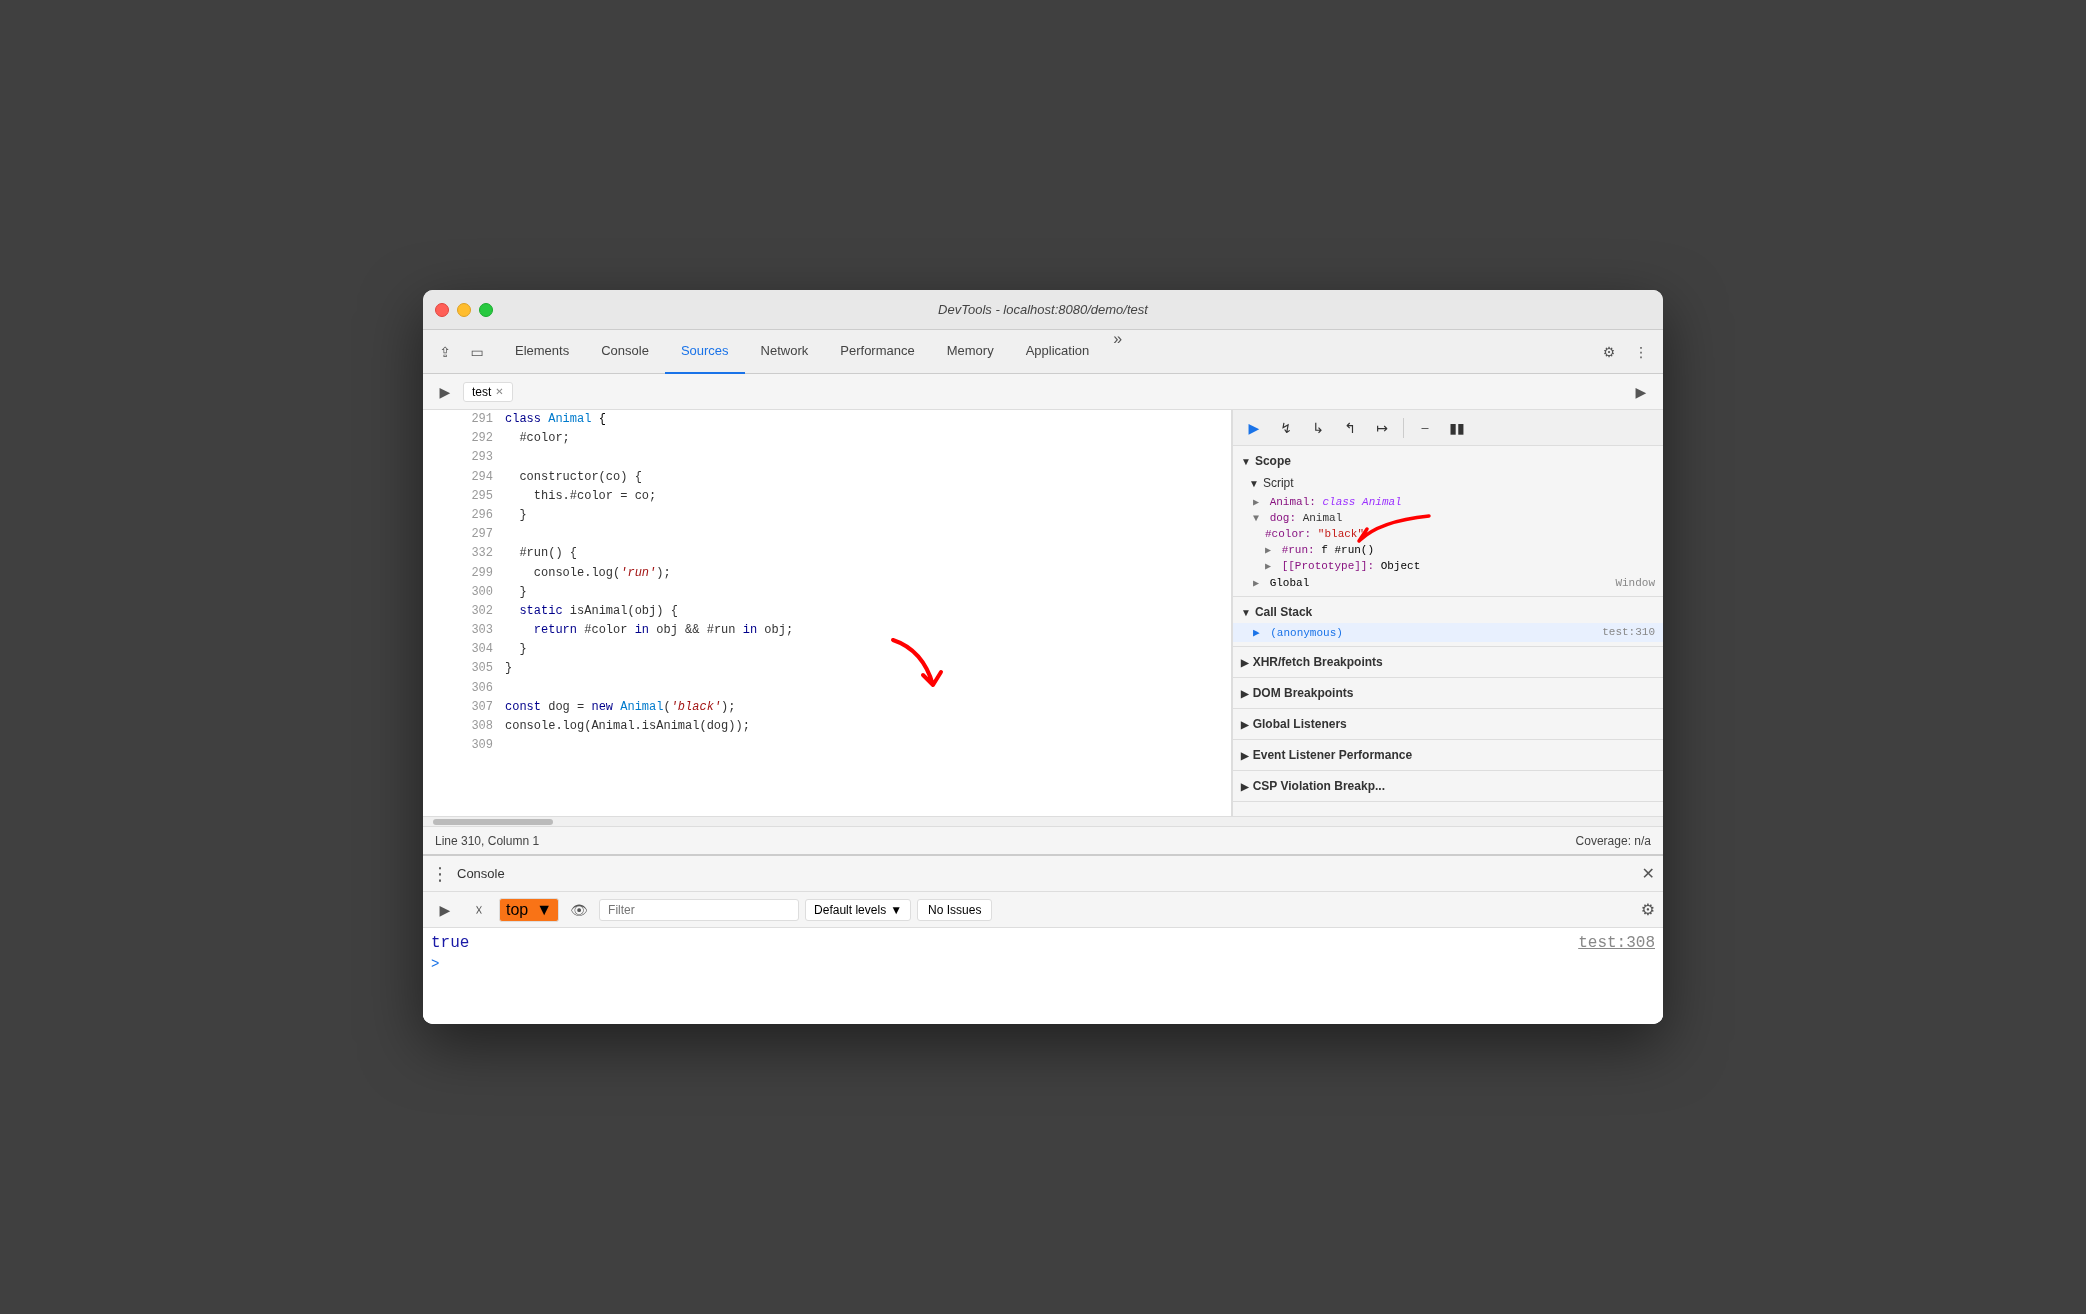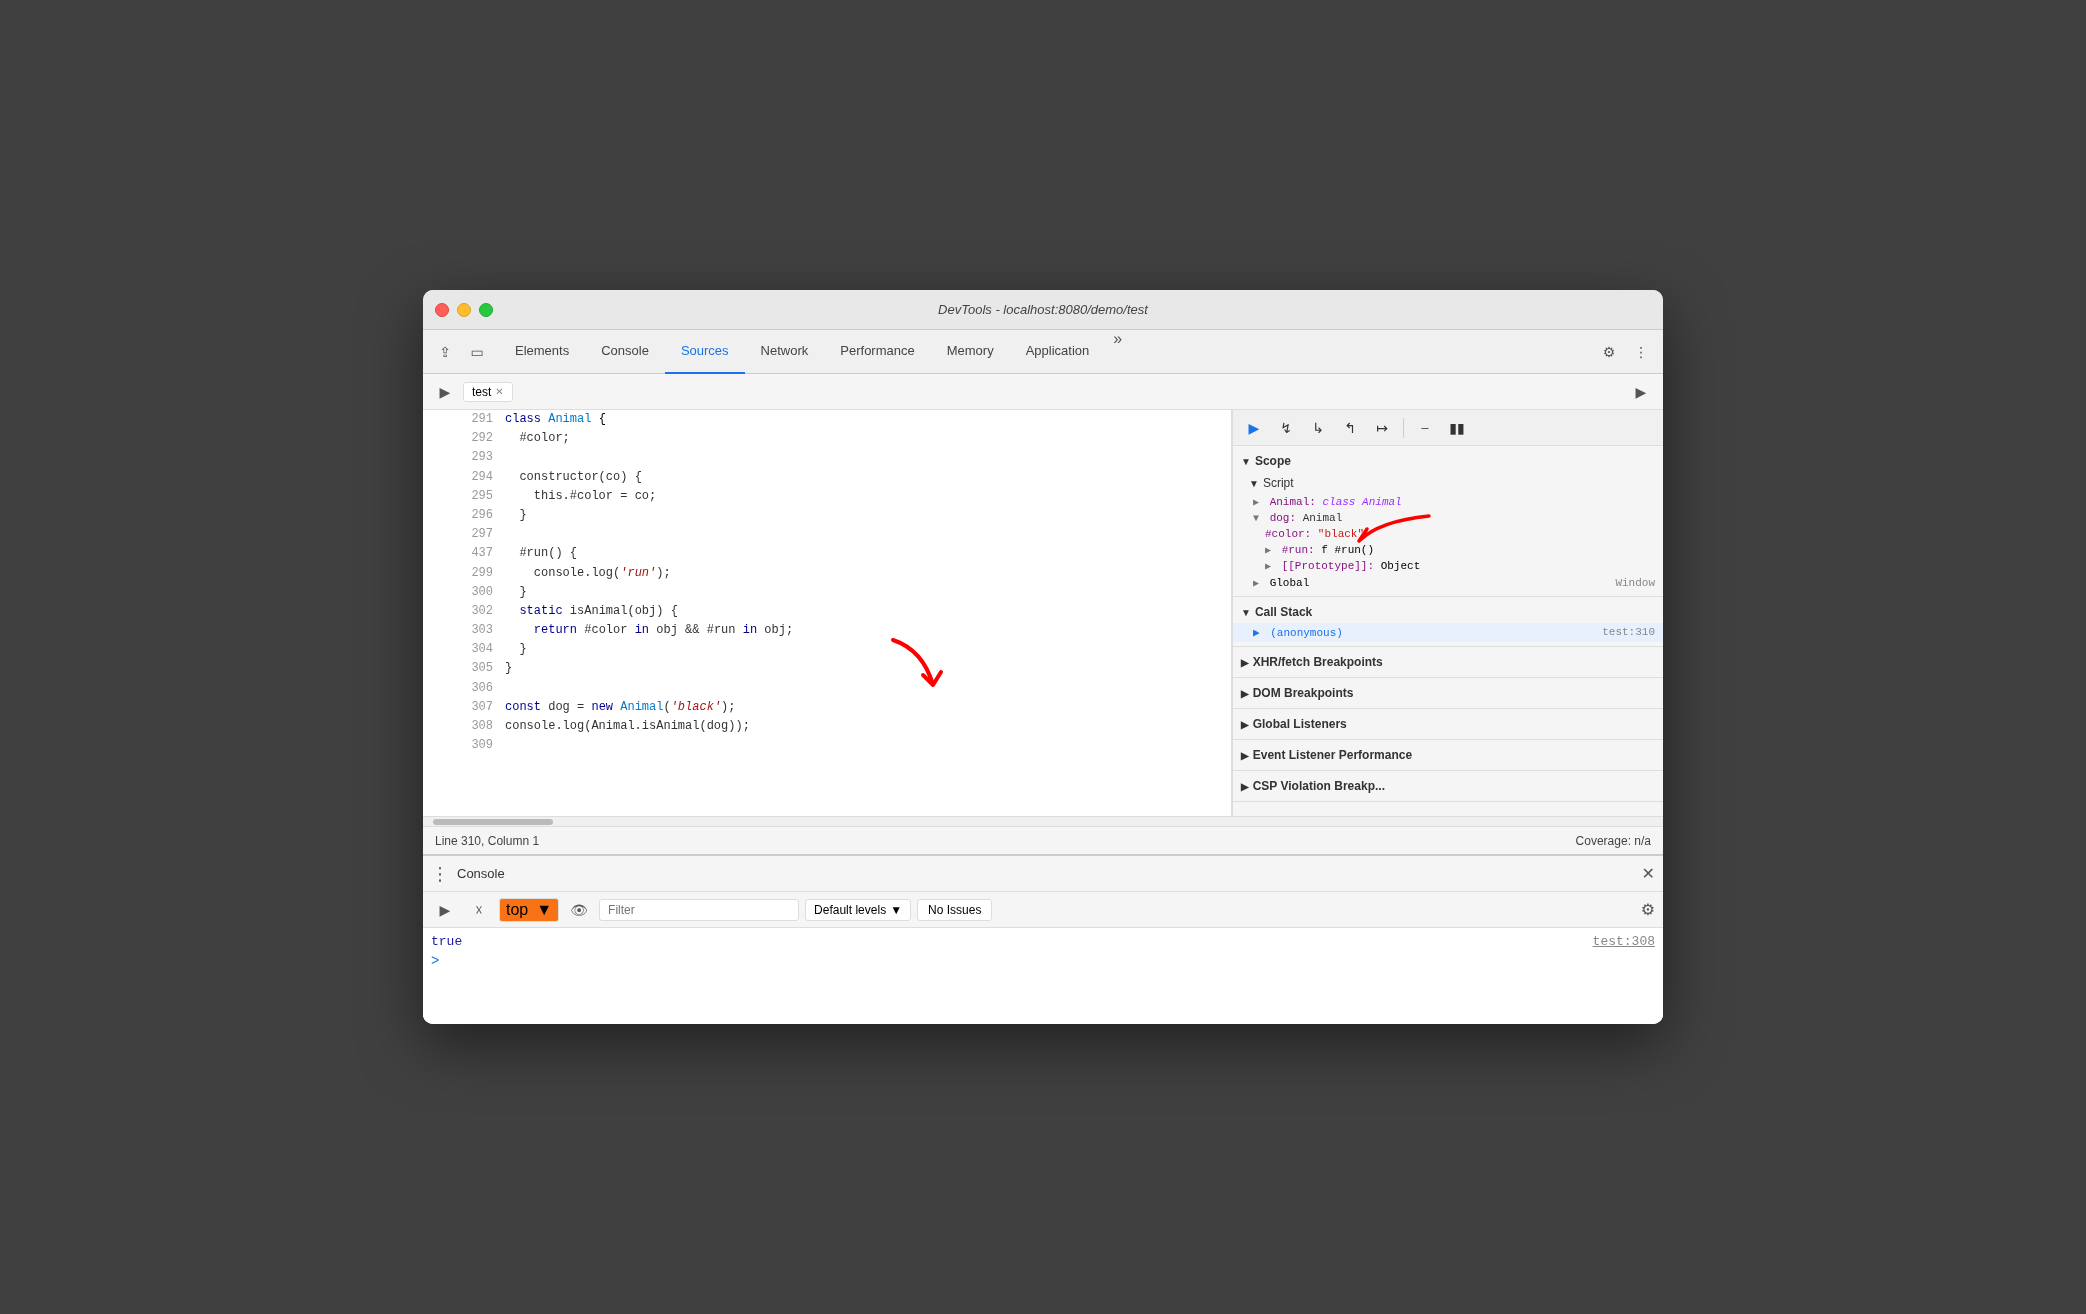--- a/index.html
+++ b/index.html
@@ -371,21 +371,21 @@
     }
     .console-body {
       flex: 1;
       overflow: auto;
       padding: 4px 0;
     }
     .console-line {
       display: flex;
       align-items: center;
       padding: 2px 8px;
-      font-size: 13px;
+      font-size: 16px;
       font-family: 'Courier New', monospace;
     }
     .console-true { color: #1a1aa6; }
     .console-location { color: #888; text-decoration: underline; margin-left: auto; }
     .console-prompt {
       display: flex;
       align-items: center;
       padding: 2px 8px;
       color: #1a73e8;
       font-family: 'Courier New', monospace;
@@ -457,21 +457,21 @@
 
         <div class="code-area-wrapper" style="flex:1; display:flex; border-right:1px solid #ddd;">
           <div class="code-area">
             <div class="code-line"><span class="line-num">291</span><span class="line-content"><span class="kw">class</span> <span class="cls">Animal</span> {</span></div>
             <div class="code-line"><span class="line-num">292</span><span class="line-content">  <span class="plain">#color;</span></span></div>
             <div class="code-line"><span class="line-num">293</span><span class="line-content"></span></div>
             <div class="code-line"><span class="line-num">294</span><span class="line-content">  <span class="plain">constructor(co) {</span></span></div>
             <div class="code-line"><span class="line-num">295</span><span class="line-content">    <span class="plain">this.#color = co;</span></span></div>
             <div class="code-line"><span class="line-num">296</span><span class="line-content">  <span class="plain">}</span></span></div>
             <div class="code-line"><span class="line-num">297</span><span class="line-content"></span></div>
-            <div class="code-line"><span class="line-num">437</span><span class="line-content">  <span class="plain">#run() {</span></span></div>
+            <div class="code-line"><span class="line-num">332</span><span class="line-content">  <span class="plain">#run() {</span></span></div>
             <div class="code-line"><span class="line-num">299</span><span class="line-content">    <span class="plain">console.log(<span class="str">'run'</span>);</span></span></div>
             <div class="code-line"><span class="line-num">300</span><span class="line-content">  <span class="plain">}</span></span></div>
             <div class="code-line"><span class="line-num">302</span><span class="line-content">  <span class="kw">static</span> <span class="plain">isAnimal(obj) {</span></span></div>
             <div class="code-line"><span class="line-num">303</span><span class="line-content">    <span class="kw">return</span> <span class="plain">#color</span> <span class="kw">in</span> <span class="plain">obj &amp;&amp; #run</span> <span class="kw">in</span> <span class="plain">obj;</span></span></div>
             <div class="code-line"><span class="line-num">304</span><span class="line-content">  <span class="plain">}</span></span></div>
             <div class="code-line"><span class="line-num">305</span><span class="line-content"><span class="plain">}</span></span></div>
             <div class="code-line"><span class="line-num">306</span><span class="line-content"></span></div>
             <div class="code-line"><span class="line-num">307</span><span class="line-content"><span class="kw">const</span> <span class="plain">dog = </span><span class="kw">new</span> <span class="cls">Animal</span><span class="plain">(<span class="str">'black'</span>);</span></span></div>
             <div class="code-line"><span class="line-num">308</span><span class="line-content"><span class="plain">console.log(Animal.isAnimal(dog));</span></span></div>
             <div class="code-line"><span class="line-num">309</span><span class="line-content"></span></div>

